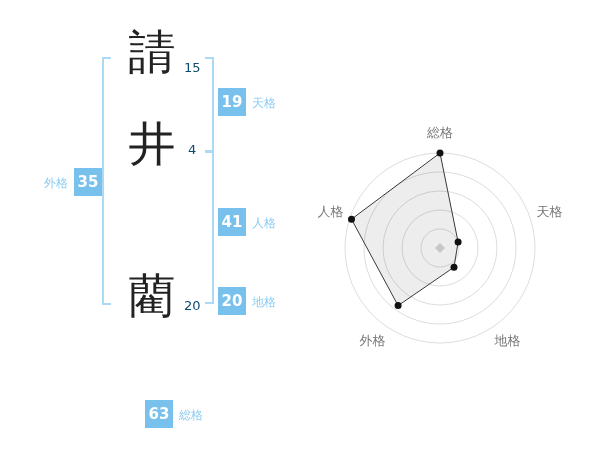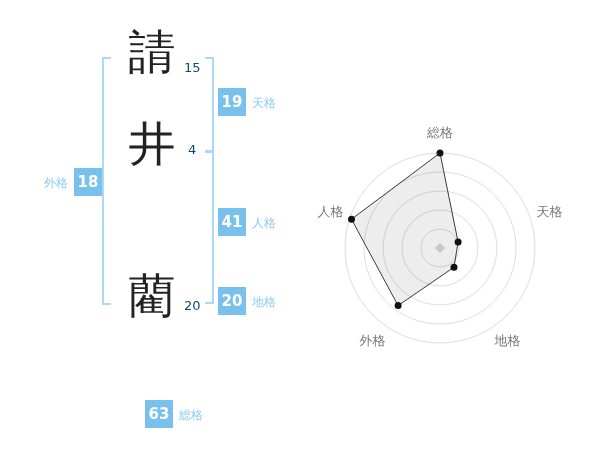--- a/index.html
+++ b/index.html
@@ -85,21 +85,21 @@
   <div class="score-box" style="left:218px; top:88px">19</div>
   <div class="score-label" style="left:252px; top:96px">天格</div>
 
   <div class="score-box" style="left:218px; top:208px">41</div>
   <div class="score-label" style="left:252px; top:216px">人格</div>
 
   <div class="score-box" style="left:218px; top:287px">20</div>
   <div class="score-label" style="left:252px; top:295px">地格</div>
 
   <div class="score-label" style="left:44px; top:176px">外格</div>
-  <div class="score-box" style="left:74px; top:168px">18</div>
+  <div class="score-box" style="left:74px; top:168px">35</div>
 
   <div class="score-box" style="left:145px; top:400px">63</div>
   <div class="score-label" style="left:179px; top:408px">総格</div>
 
   <div class="radar-wrap">
     <svg id="radar-svg" width="290" height="270" viewBox="0 0 290 270">
         <circle cx="135" cy="133" r="19.0" fill="none" stroke="#DDDDDD" stroke-width="1"></circle>
         <circle cx="135" cy="133" r="38.0" fill="none" stroke="#DDDDDD" stroke-width="1"></circle>
         <circle cx="135" cy="133" r="57.0" fill="none" stroke="#DDDDDD" stroke-width="1"></circle>
         <circle cx="135" cy="133" r="76.0" fill="none" stroke="#DDDDDD" stroke-width="1"></circle>

